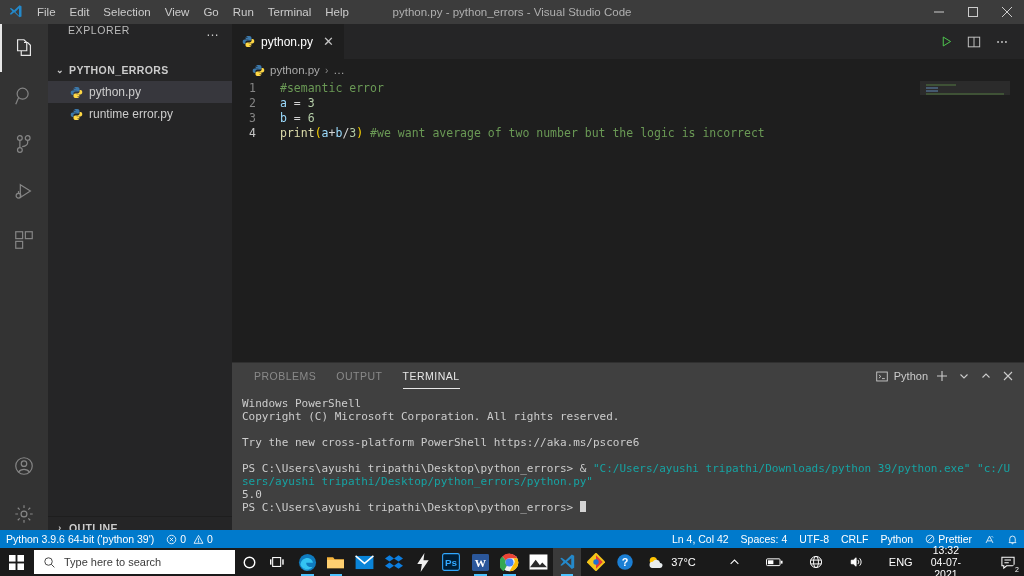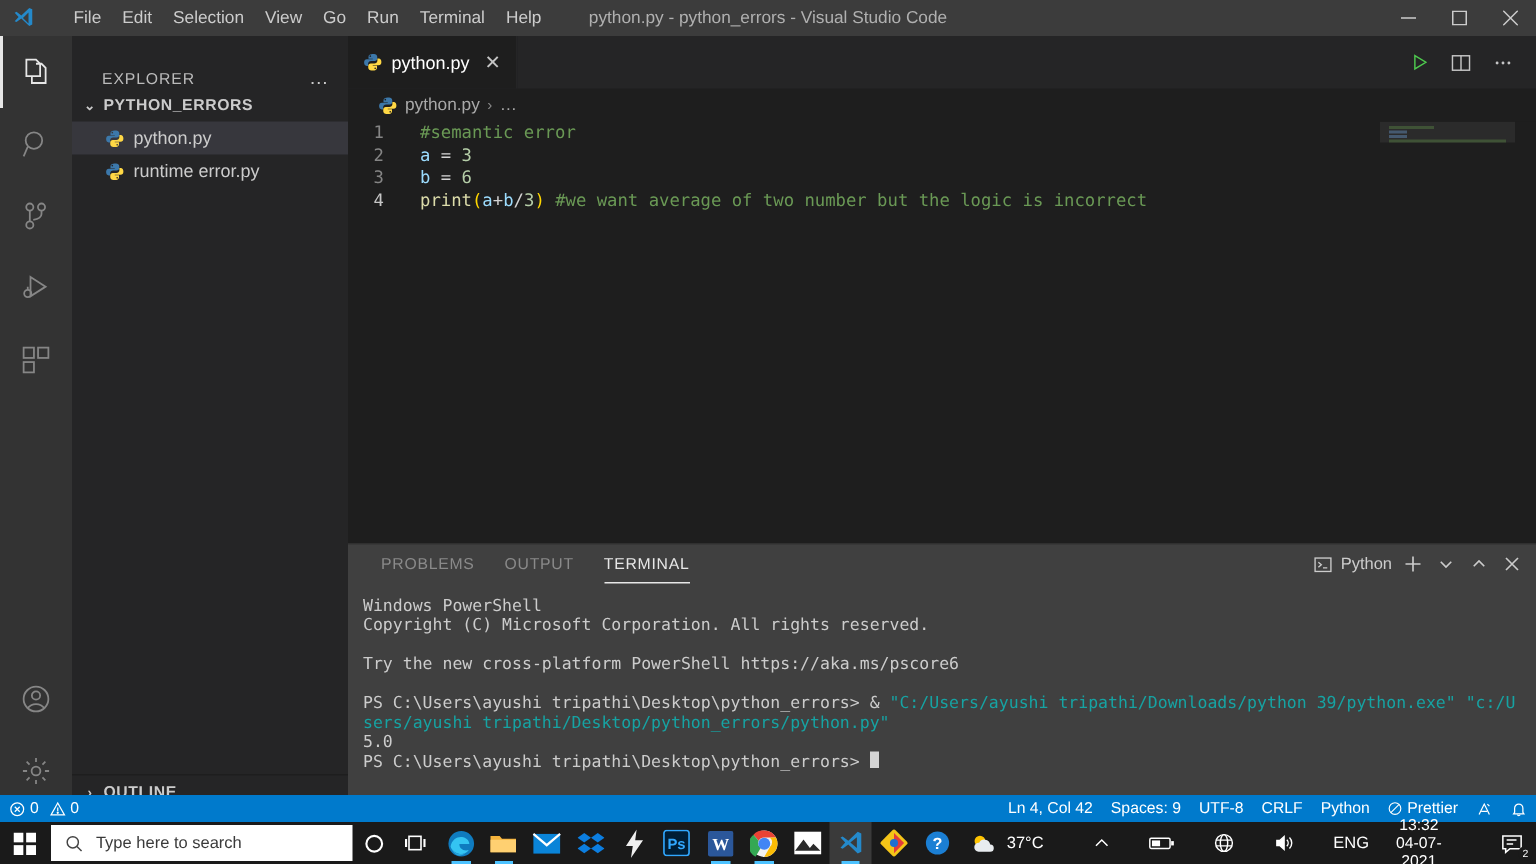--- a/index.html
+++ b/index.html
@@ -8,21 +8,21 @@
     background: #1e1e1e;
     font-family: "Liberation Sans", sans-serif;
     -webkit-font-smoothing: antialiased;
   }
   .app { position: relative; width: 1024px; height: 576px; }
 
   
   .titlebar {
     position: absolute; top: 0; left: 0; width: 1024px; height: 24px;
     background: #3c3c3c; display: flex; align-items: center;
-    font-size: 11.5px; color: #cccccc; gap: 12px;
+    font-size: 11.5px; color: #cccccc;
   }
   .vscode-logo { width: 30px; height: 24px; display: flex; align-items: center; justify-content: center; }
   .menu { display: flex; align-items: center; height: 24px; }
   .menu-item {
     padding: 0 7px; height: 24px; line-height: 24px; font-size: 11.5px;
     color: #cccccc; white-space: nowrap;
   }
   .title-center {
     position: absolute; left: 0; right: 0; text-align: center;
     font-size: 11.5px; color: #b0b0b0; pointer-events: none;
@@ -44,21 +44,21 @@
     content: ""; position: absolute; left: 0; top: 0; width: 2px; height: 48px; background: #e7e7e7;
   }
   .act-bottom { margin-top: auto; display: flex; flex-direction: column; align-items: center; }
 
   
   .sidebar {
     position: absolute; top: 24px; left: 48px; width: 184px; height: 514px;
     background: #252526; display: flex; flex-direction: column;
   }
   .sidebar-header {
-    height: 35px; display: flex; align-items: flex-end; padding: 0 12px 0 20px;
+    height: 35px; display: flex; align-items: flex-start; padding: 0 12px 0 20px;
     font-size: 10.5px; letter-spacing: .6px; color: #bbbbbb; text-transform: uppercase;
   }
   .sidebar-header .dots { margin-left: auto; color: #cccccc; letter-spacing: 1px; font-size: 13px; }
   .section-header {
     height: 22px; display: flex; align-items: center; gap: 3px; padding-left: 6px;
     font-size: 10.5px; font-weight: bold; letter-spacing: .4px; color: #cccccc;
   }
   .tree { padding-top: 0px; }
   .tree-row {
     height: 22px; display: flex; align-items: center; gap: 6px; padding-left: 22px;
@@ -391,36 +391,37 @@
           <svg width="10" height="10" viewBox="0 0 10 10" stroke="#cccccc" stroke-width="1.1">
               <path d="M1 1 L9 9 M9 1 L1 9"></path>
             </svg>
         </div>
       </div>
     </div>
     <div class="terminal" id="terminal-body"><div class="term-line"><span>Windows PowerShell</span></div><div class="term-line"><span>Copyright (C) Microsoft Corporation. All rights reserved.</span></div><div class="term-line"><span></span></div><div class="term-line"><span>Try the new cross-platform PowerShell https://aka.ms/pscore6</span></div><div class="term-line"><span></span></div><div class="term-line"><span>PS C:\Users\ayushi tripathi\Desktop\python_errors&gt; &amp; </span><span class="term-path">"C:/Users/ayushi tripathi/Downloads/python 39/python.exe" "c:/Users/ayushi tripathi/Desktop/python_errors/python.py"</span></div><div class="term-line"><span>5.0</span></div><div class="term-line"><span>PS C:\Users\ayushi tripathi\Desktop\python_errors&gt; </span><span class="cursor"></span></div></div>
   </div>
 
   <div class="statusbar">
+    <div class="sb-item">Python 3.9.6 64-bit ('python 39')</div>
     <div class="sb-item">
       <svg width="11" height="11" viewBox="0 0 16 16" fill="none" stroke="#ffffff" stroke-width="1.2">
         <circle cx="8" cy="8" r="6.2"></circle>
           <path d="M5.6 5.6 L10.4 10.4 M10.4 5.6 L5.6 10.4"></path>
       </svg>
       <span>0</span>
       <svg width="11" height="11" viewBox="0 0 16 16" fill="none" stroke="#ffffff" stroke-width="1.2" style="margin-left:4px">
         <path d="M8 2 L14.5 13.5 H1.5 z"></path>
           <path d="M8 6.2v3.4"></path>
           <circle cx="8" cy="11.4" r=".5" fill="#fff"></circle>
       </svg>
       <span>0</span>
     </div>
     <div class="sb-right">
       <div class="sb-item">Ln 4, Col 42</div>
-      <div class="sb-item">Spaces: 9</div>
+      <div class="sb-item">Spaces: 4</div>
       <div class="sb-item">UTF-8</div>
       <div class="sb-item">CRLF</div>
       <div class="sb-item">Python</div>
       <div class="sb-item">
         <svg width="10" height="10" viewBox="0 0 16 16" fill="none" stroke="#ffffff" stroke-width="1.2">
           <circle cx="8" cy="8" r="6.2"></circle>
             <path d="M3.6 12.4 L12.4 3.6"></path>
         </svg>
         <span>Prettier</span>
       </div>

